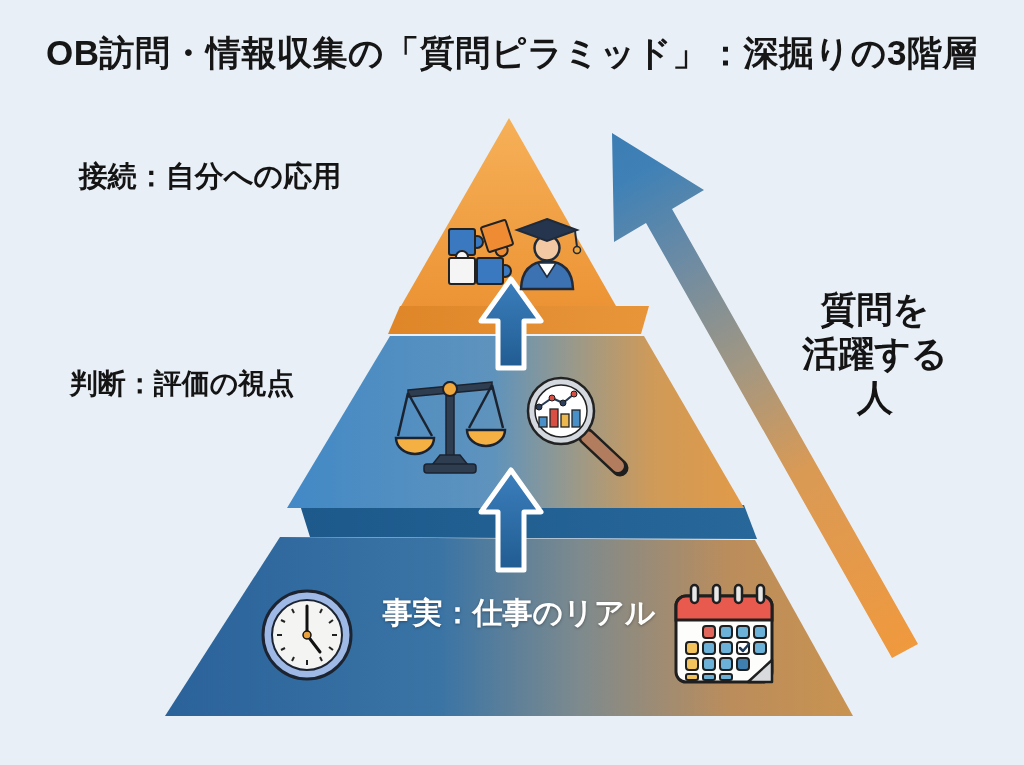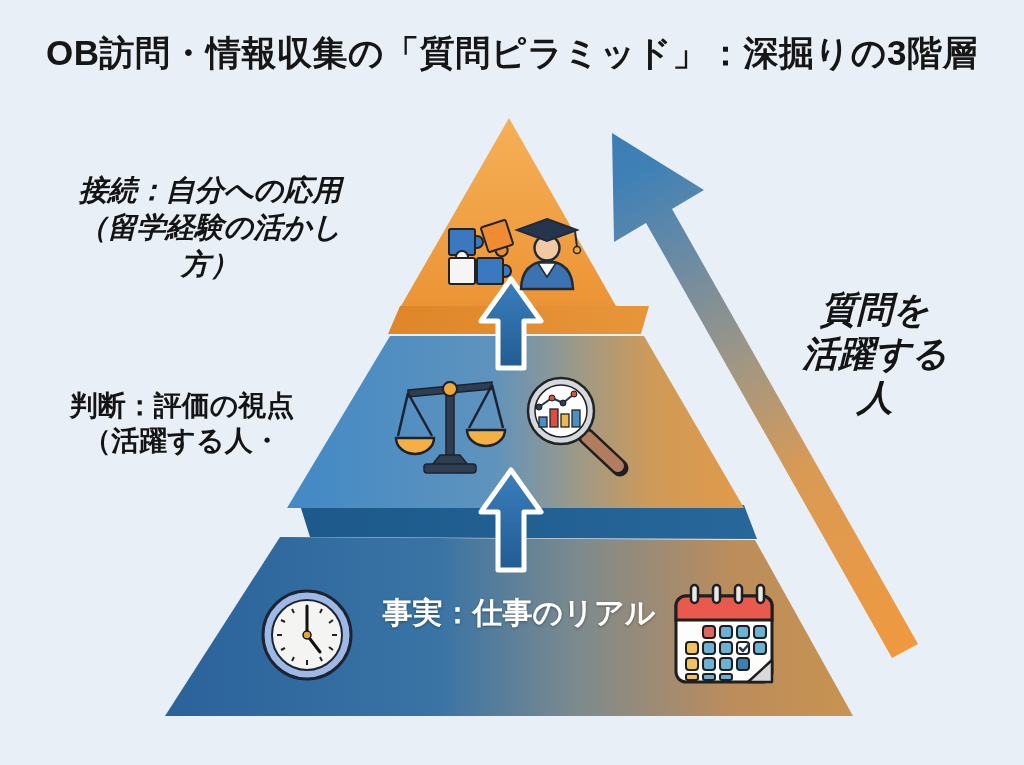--- a/index.html
+++ b/index.html
@@ -9,29 +9,29 @@
     font-family:"Liberation Sans","DejaVu Sans",sans-serif;
     overflow:hidden;position:relative;
   }
   .canvas{position:absolute;inset:0;width:1024px;height:611px;}
   .title{
     position:absolute;top:30px;left:0;width:1024px;
     text-align:center;font-size:35px;font-weight:700;
     color:#161616;letter-spacing:0.5px;
   }
   .label{position:absolute;font-weight:700;color:#141414;text-align:center;}
-  .label-top{top:172px;left:50px;width:320px;font-size:29px;line-height:37px;font-style:italic;}
-  .label-middle{top:366px;left:22px;width:320px;font-size:28px;line-height:35px;margin-top:22px;}
+  .label-top{top:158px;left:50px;width:320px;font-size:29px;line-height:37px;}
+  .label-middle{top:366px;left:22px;width:320px;font-size:28px;line-height:35px;}
   .label-bottom{
     top:593px;left:341px;width:340px;
     font-size:30px;line-height:39px;color:#ffffff;
     text-shadow:0 1px 3px rgba(0,0,0,0.35);
     padding-left:8px;
   }
-  .label-process{top:288px;left:790px;width:170px;font-size:36px;line-height:44px;font-style:italic;}
+  .label-process{top:288px;left:790px;width:170px;font-size:36px;line-height:44px;}
   .label span{display:block;}
   svg{position:absolute;top:0;left:0;}
 </style>
 </head>
 <body>
 
 <div class="canvas">
 
   <svg width="1024" height="765" viewBox="0 0 1024 765">
     <defs>
@@ -194,26 +194,24 @@
       </g>
       <polyline points="740,648 743,651 749,644" fill="none" stroke="#1d3a5f" stroke-width="2.5" stroke-linecap="round" stroke-linejoin="round"></polyline>
       <path d="M748,682 L772,682 L772,660 Z" fill="#d8dadd" stroke="#1f1f1f" stroke-width="2.5" stroke-linejoin="round"></path>
     </g>
   </svg>
 
   <div class="title">OB訪問・情報収集の「質問ピラミッド」：深掘りの3階層</div>
 
   <div class="label label-top">
     <span>接続：自分への応用</span>
-    <span>（留学経験の活かし方）</span>
   </div>
 
   <div class="label label-middle">
     <span>判断：評価の視点</span>
-    <span>（活躍する人・</span>
   </div>
 
   <div class="label label-bottom">
     <span>事実：仕事のリアル</span>
   </div>
 
   <div class="label label-process">
     <span>質問を</span>
     <span>活躍する人</span>
   </div>

